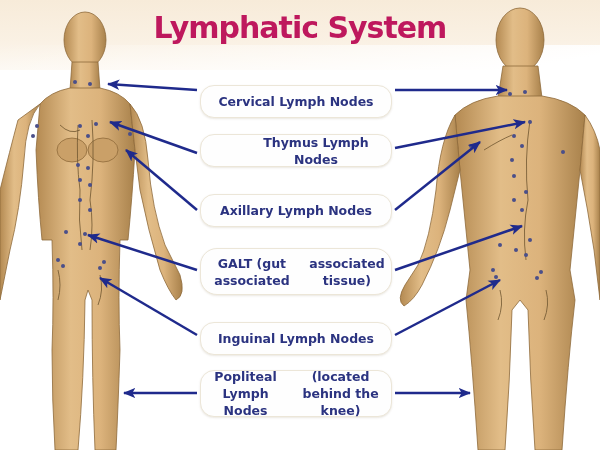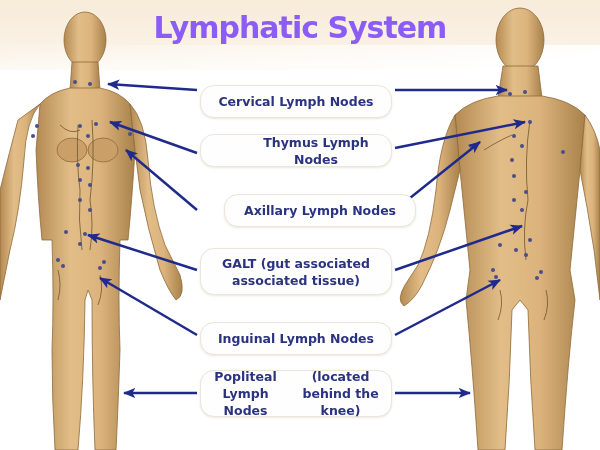--- a/index.html
+++ b/index.html
@@ -4,21 +4,21 @@
 <style>
   html, body { margin:0; padding:0; }
   body { width:600px; height:450px; overflow:hidden; background:#ffffff; font-family:"DejaVu Sans", sans-serif; }
   .stage { position:relative; width:600px; height:450px; background:#ffffff; }
   .banner { position:absolute; left:0; top:0; width:600px; height:70px;
     background:linear-gradient(180deg,#f7ebd9 0%,#faf1e4 60%,#fdf8f1 100%); }
   .banner-fade { position:absolute; left:0; top:45px; width:600px; height:60px;
     background:linear-gradient(170deg, rgba(255,255,255,0) 0%, #ffffff 70%); }
   .title { position:absolute; left:0; width:600px; top:10px; text-align:center;
     font-family:"DejaVu Sans", sans-serif; font-weight:bold; font-size:30px; letter-spacing:-1px;
-    color:#8b5cf6; }
+    color:#be185d; }
   svg.figs { position:absolute; left:0; top:0; }
   .label { position:absolute; box-sizing:border-box; background:#fefefe;
     border:1.5px solid #ece6d8; border-radius:14px; color:#2b3380;
     font-family:"DejaVu Sans", sans-serif; font-weight:bold; font-size:12.5px;
     text-align:center; display:flex; align-items:center; justify-content:center;
     line-height:17px; box-shadow:0 1px 2px rgba(120,100,60,0.15); }
   .label span { display:block; }
 </style>
 </head>
 <body>
@@ -133,24 +133,24 @@
   </svg>
 
   <div class="title">Lymphatic System</div>
 
   <div class="label" style="left:200px; top:85px; width:192px; height:33px;">
     <span>Cervical Lymph Nodes</span>
   </div>
   <div class="label" style="left:200px; top:134px; width:192px; height:33px;padding-left:40px;">
     <span>Thymus Lymph Nodes</span>
   </div>
-  <div class="label" style="left:200px; top:194px; width:192px; height:33px;margin-left:24px;">
+  <div class="label" style="left:200px; top:194px; width:192px; height:33px;">
     <span>Axillary Lymph Nodes</span>
   </div>
-  <div class="label" style="left:200px; top:248px; width:192px; height:47px; flex-direction:column;">
+  <div class="label" style="left:200px; top:248px; width:192px; height:47px; border-radius:17px;">
     <span>GALT (gut associated</span>
     <span>associated tissue)</span>
   </div>
   <div class="label" style="left:200px; top:322px; width:192px; height:33px;">
     <span>Inguinal Lymph Nodes</span>
   </div>
   <div class="label" style="left:200px; top:370px; width:192px; height:47px; flex-direction:row;">
     <span>Popliteal Lymph Nodes</span>
     <span>(located behind the knee)</span>
   </div>

